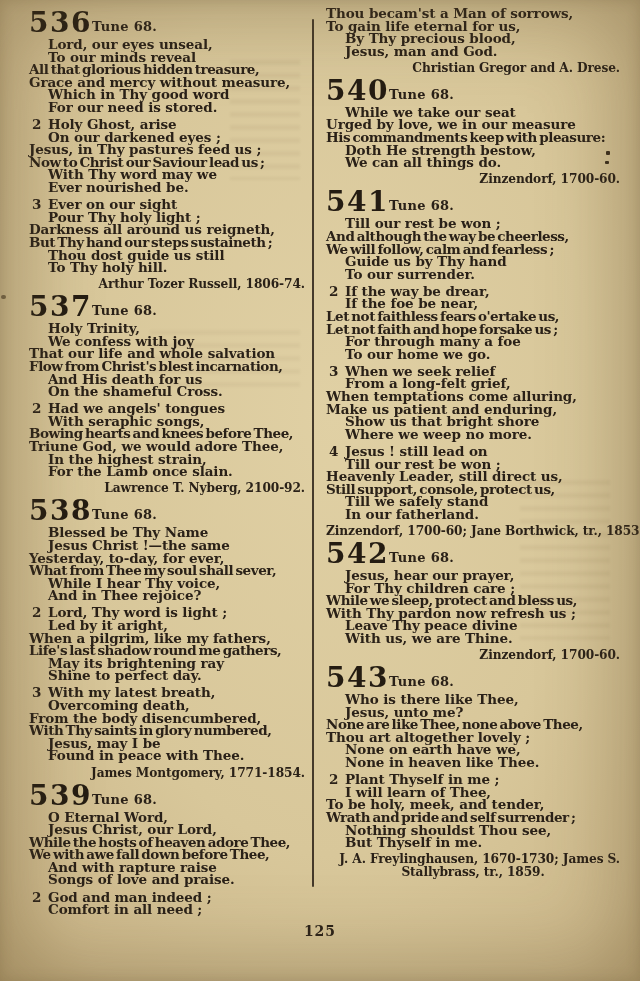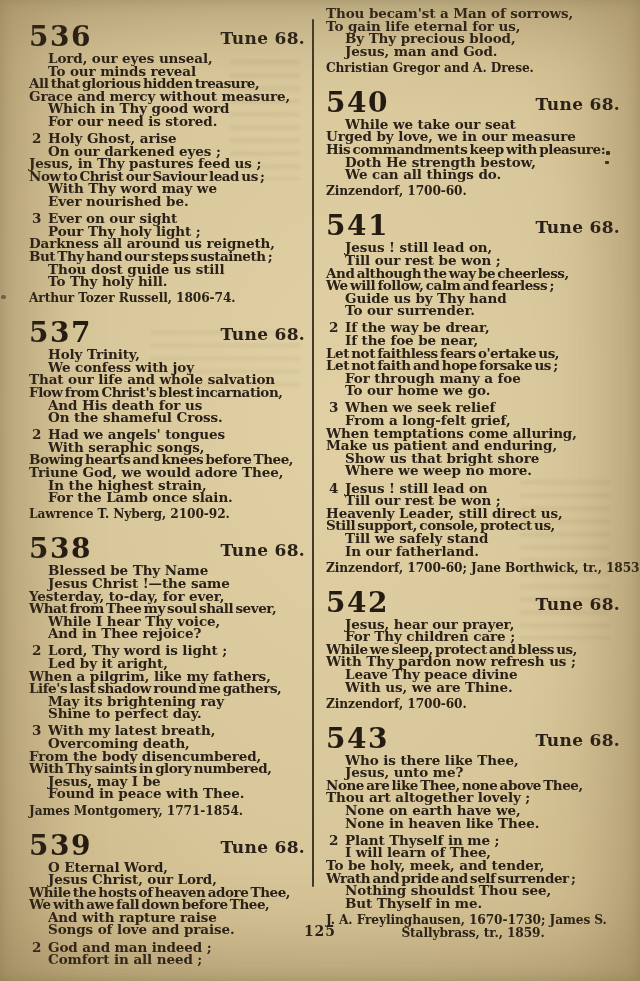--- a/index.html
+++ b/index.html
@@ -21,41 +21,41 @@
     position:absolute;top:0;left:0;width:640px;display:flex;align-items:flex-start;
   }
   .col{box-sizing:border-box;}
   .col-left{width:312px;padding:9px 7px 0 29px;}
   .col-right{width:328px;padding:7px 20px 0 14px;}
   .divider{
     position:absolute;left:312px;top:19px;width:2.4px;height:868px;
     background:#30261a;opacity:.88;border-radius:1px;
   }
   .hymn-header{
-    display:flex;justify-content:space-between;align-items:flex-end;
-    margin:14px 0 3px 0;height:26px;
+    display:flex;align-items:flex-end;
+    margin:0 0 3px 0;height:26px;
   }
   .hymn-number{
     font-size:28px;line-height:24px;font-weight:700;letter-spacing:1.5px;
     color:#241c12;
   }
   .tune-label{
-    font-size:17px;font-weight:700;letter-spacing:.3px;margin-bottom:1px;color:#2a2118;
+    font-size:13px;font-weight:700;letter-spacing:.3px;margin-bottom:1px;color:#2a2118;
   }
   .verse{margin:0 0 4.5px 0;}
   .verse-line{
     position:relative;font-size:13.5px;line-height:12.6px;font-weight:700;
     letter-spacing:-.1px;white-space:nowrap;color:#2a2118;
   }
   .verse-line.ind{padding-left:19px;}
   .verse-line.tight{letter-spacing:-.45px;word-spacing:-2px;}
   .verse-num{position:absolute;left:3px;top:0;}
   .attribution{margin:0 0 2px 0;}
   .attr-line{
-    text-align:left;font-size:12.2px;line-height:13px;font-weight:700;
+    text-align:right;font-size:12.2px;line-height:13px;font-weight:700;
     letter-spacing:-.1px;white-space:nowrap;color:#2a2118;
   }
   .attr-line-2{text-align:center;}
   .page-number{
     position:absolute;top:923px;left:0;width:640px;text-align:center;
     font-size:14px;font-weight:700;letter-spacing:1px;color:#2a2118;
   }
   .artifact{position:absolute;background:#3a2d1c;}
   .speck-a{left:606px;top:151px;width:4px;height:4px;border-radius:1px;}
   .speck-b{left:605px;top:161px;width:4px;height:3px;border-radius:1px;}
@@ -202,21 +202,20 @@
           <div class="verse-line ind"><span>We can all things do.</span></div>
         </div>
         <div class="attribution">
           <div class="attr-line">Zinzendorf, 1700-60.</div>
         </div>
         <div class="hymn-header">
           <span class="hymn-number">541</span>
           <span class="tune-label">Tune 68.</span>
         </div>
         <div class="verse">
-          <div class="verse-line ind"><span>Jesus ! still lead on,</span></div>
           <div class="verse-line ind"><span>Till our rest be won ;</span></div>
           <div class="verse-line tight"><span>And although the way be cheerless,</span></div>
           <div class="verse-line tight"><span>We will follow, calm and fearless ;</span></div>
           <div class="verse-line ind"><span>Guide us by Thy hand</span></div>
           <div class="verse-line ind"><span>To our surrender.</span></div>
         </div>
         <div class="verse">
           <div class="verse-line ind"><span class="verse-num">2</span><span>If the way be drear,</span></div>
           <div class="verse-line ind"><span>If the foe be near,</span></div>
           <div class="verse-line tight"><span>Let not faithless fears o'ertake us,</span></div>

